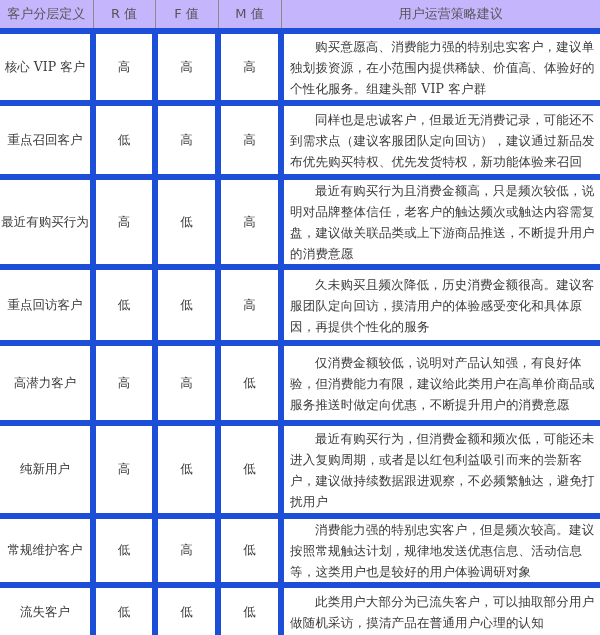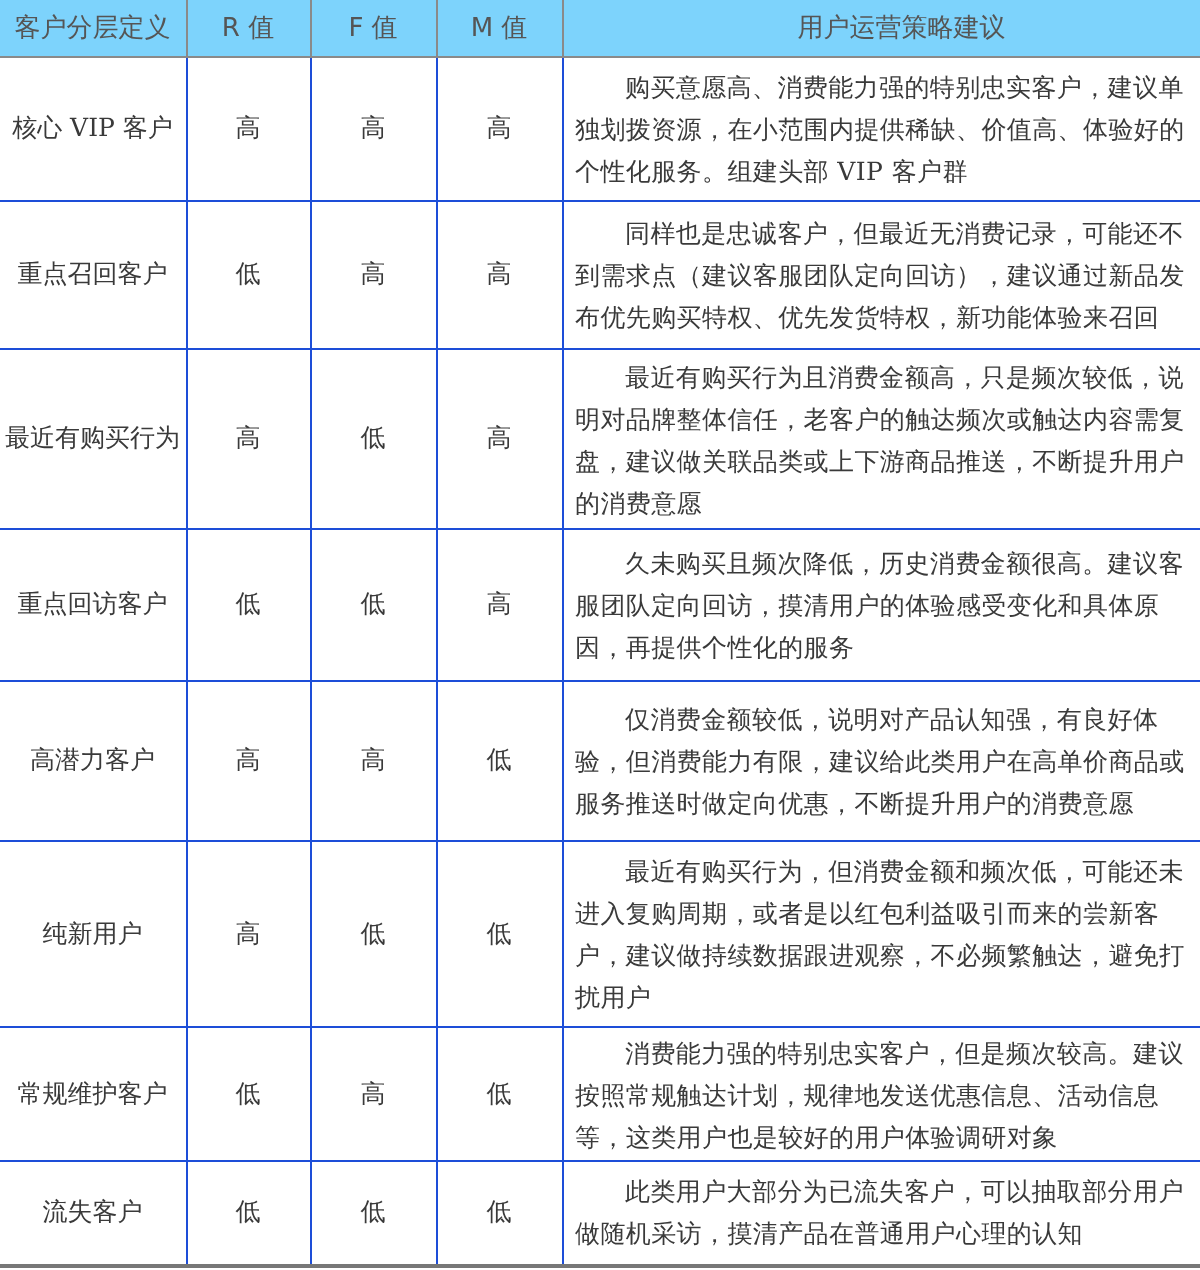--- a/index.html
+++ b/index.html
@@ -10,35 +10,35 @@
     table-layout: fixed;
     font-family: "DejaVu Serif", "Liberation Serif", serif;
     color: #3a3a3a;
   }
   col.c1 { width: 93px; }
   col.c2 { width: 62px; }
   col.c3 { width: 63px; }
   col.c4 { width: 63px; }
   col.c5 { width: 319px; }
   th {
-    background: #7dd3fc;
+    background: #c4b5fd;
     font-family: "DejaVu Sans", "Liberation Sans", sans-serif;
     font-weight: normal;
     font-size: 13px;
     color: #555;
     height: 28px;
     padding: 0;
     border: 1px solid #8a8a8a;
     border-top: none;
     text-align: center;
   }
   th:first-child, td:first-child { border-left: none; }
   th:last-child, td:last-child { border-right: none; padding-left: 20px; }
   td {
-    border: 1px solid #1d4ed8;
+    border: 6px solid #1d4ed8;
     padding: 0;
     font-size: 12.5px;
     text-align: center;
     vertical-align: middle;
   }
   td.advice {
     text-align: left;
     padding: 0 4px 0 6px;
     line-height: 21px;
     text-indent: 2em;

